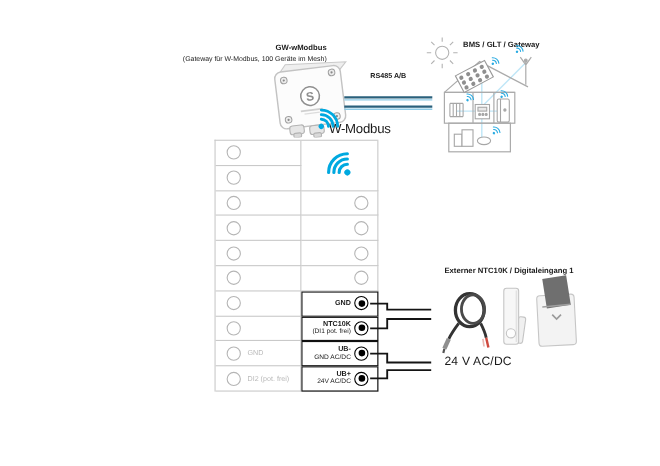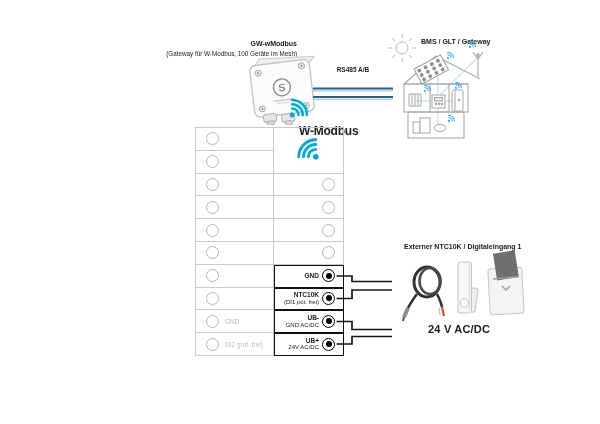--- a/index.html
+++ b/index.html
@@ -7,23 +7,23 @@
          font-family:"Liberation Sans","DejaVu Sans",sans-serif;color:#1a1a1a;}
   .abs{position:absolute;}
   svg{display:block;}
 
   
   .gwtitle{left:150px;top:39px;width:147px;text-align:right;line-height:1.45;}
   .gwtitle .t1{font-size:7px;font-weight:bold;}
   .gwtitle .t2{font-size:6.3px;color:#222;}
   .bms{left:421px;top:38px;font-size:7px;font-weight:bold;}
   .rs485{left:312px;top:66px;width:82px;text-align:center;font-size:6.5px;font-weight:bold;}
-  .wmodbus{left:299px;top:124px;font-size:12px;font-weight:bold;letter-spacing:-0.2px;}
+  .wmodbus{left:299px;top:110px;font-size:12px;font-weight:normal;letter-spacing:-0.2px;}
   .extlabel{left:404px;top:243px;font-size:7px;font-weight:bold;}
-  .powerlabel{left:404px;top:323px;font-size:11px;font-weight:bold;letter-spacing:0.2px;margin-left:24px;}
+  .powerlabel{left:404px;top:323px;font-size:11px;font-weight:normal;letter-spacing:0.2px;}
 
   
   .ttable{left:195px;top:127px;display:grid;
           grid-template-columns:78px 70px;grid-template-rows:repeat(10,22.8px);
           border-top:1px solid #c9c9c9;border-left:1px solid #c9c9c9;}
   .cell{border-right:1px solid #c9c9c9;border-bottom:1px solid #c9c9c9;
         display:flex;align-items:center;box-sizing:border-box;}
   .lcell{padding-left:10px;}
   .rcell{justify-content:flex-end;padding-right:8.5px;}
   .wcell{grid-column:2;grid-row:1/3;justify-content:center;}

